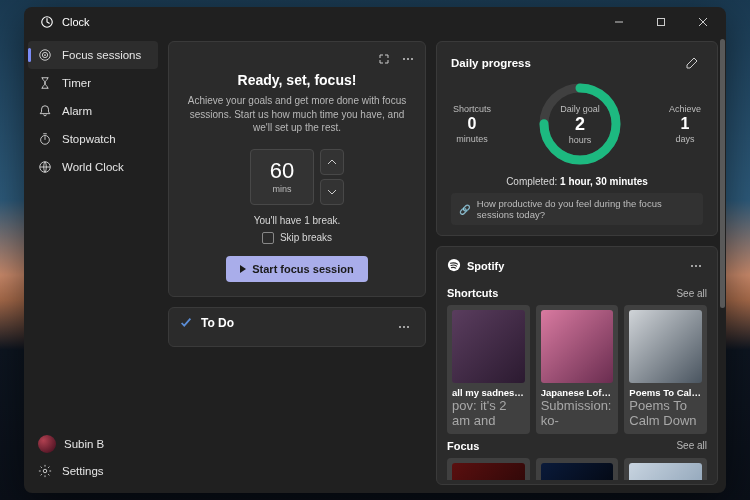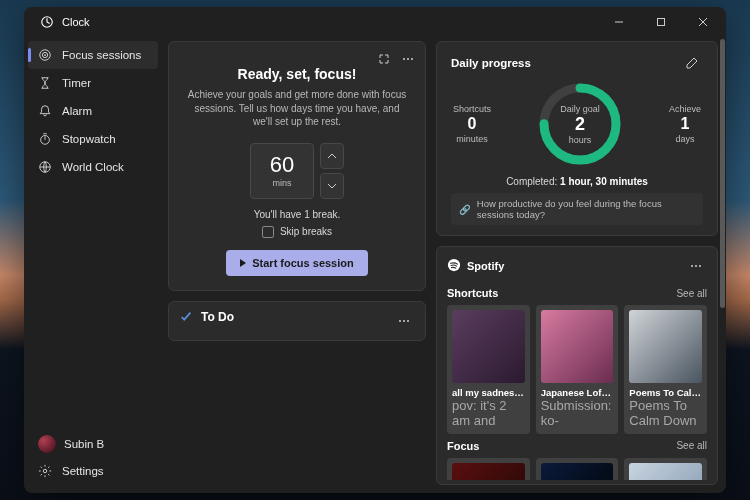--- a/index.html
+++ b/index.html
@@ -34,21 +34,21 @@
   .nav-icon { width: 14px; height: 14px; flex: none; display:flex; align-items:center; justify-content:center; }
   .sidebar .grow { flex: 1; }
   .profile { display:flex; align-items:center; gap:8px; padding:4px 10px; color:#e5e5e5; font-size:11.5px;}
   .avatar { width:18px; height:18px; border-radius:50%; background: radial-gradient(circle at 30% 30%, #b04050, #3a0a1a); }
 
   .content { flex:1; display:flex; gap:10px; padding: 4px 8px 8px 6px; min-width:0; }
   .col-left { width: 258px; display:flex; flex-direction:column; gap:10px; }
   .col-right { flex:1; display:flex; flex-direction:column; gap:10px; min-width:0; overflow:hidden; }
 
   .card { background:#2b2b2b; border:1px solid #3a3a3a; border-radius:6px; }
-  .focus-card { padding:14px 16px 14px; position:relative; text-align:center; }
+  .focus-card { padding:20px 16px 14px; position:relative; text-align:center; }
   .card-btns { position:absolute; top:6px; right:6px; display:flex; gap:2px; }
   .ico-btn { width:22px; height:22px; display:flex; align-items:center; justify-content:center; color:#c8c8c8; border-radius:3px;}
   .fc-title { color:#fff; font-size:14px; font-weight:600; margin:10px 0 6px;}
   .fc-sub { color:#b8b8b8; font-size:10px; line-height:1.35; margin-bottom:14px;}
   .spinner-row { display:flex; justify-content:center; gap:6px; margin-bottom:10px;}
   .spinner-val { width:64px; height:56px; background:#333; border:1px solid #484848; border-radius:4px; display:flex; flex-direction:column; align-items:center; justify-content:center; color:#fff;}
   .spinner-val .big{font-size:22px; line-height:1;}
   .spinner-val .unit{font-size:9px; color:#bdbdbd; margin-top:2px;}
   .spinner-btns{display:flex; flex-direction:column; gap:4px;}
   .spin-btn{ width:24px; height:26px; background:#333; border:1px solid #484848; border-radius:4px; display:flex; align-items:center; justify-content:center; color:#ccc;}
@@ -204,21 +204,21 @@
               </div>
             <div class="ico-btn">
                 <svg width="12" height="12">
                   <circle cx="2" cy="6" r="1" fill="#ccc"></circle>
                   <circle cx="6" cy="6" r="1" fill="#ccc"></circle>
                   <circle cx="10" cy="6" r="1" fill="#ccc"></circle>
                 </svg>
               </div>
           </div>
           <div class="fc-title">Ready, set, focus!</div>
-          <div class="fc-sub">Achieve your goals and get more done with focus sessions. Tell us how days time you have, and we'll set up the rest.</div>
+          <div class="fc-sub">Achieve your goals and get more done with focus sessions. Start us how much time you have, and we'll set up the rest.</div>
           <div class="spinner-row">
             <div class="spinner-val">
               <div class="big">60</div>
               <div class="unit">mins</div>
             </div>
             <div class="spinner-btns">
               <div class="spin-btn">
                   <svg width="10" height="6">
                     <path d="M1 5l4-4 4 4" fill="none" stroke="#ccc"></path>
                   </svg>

